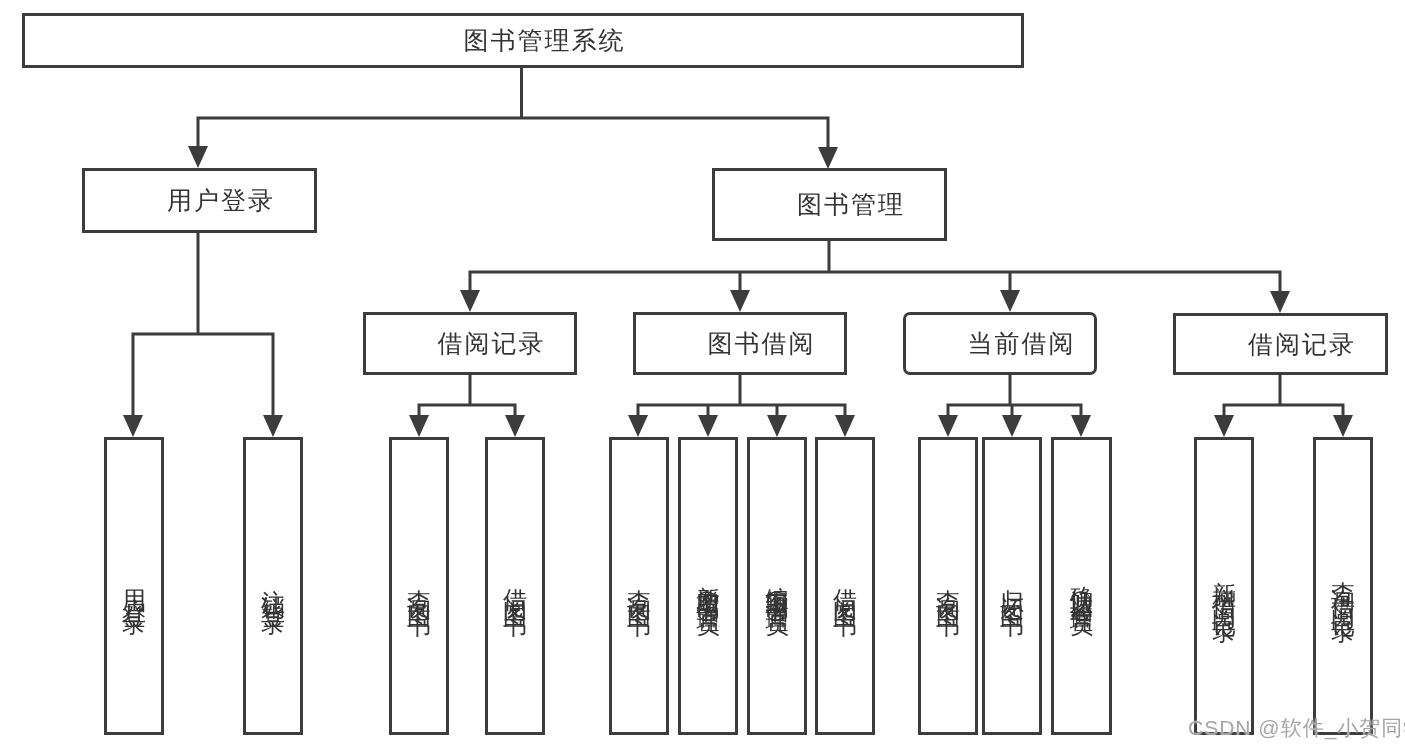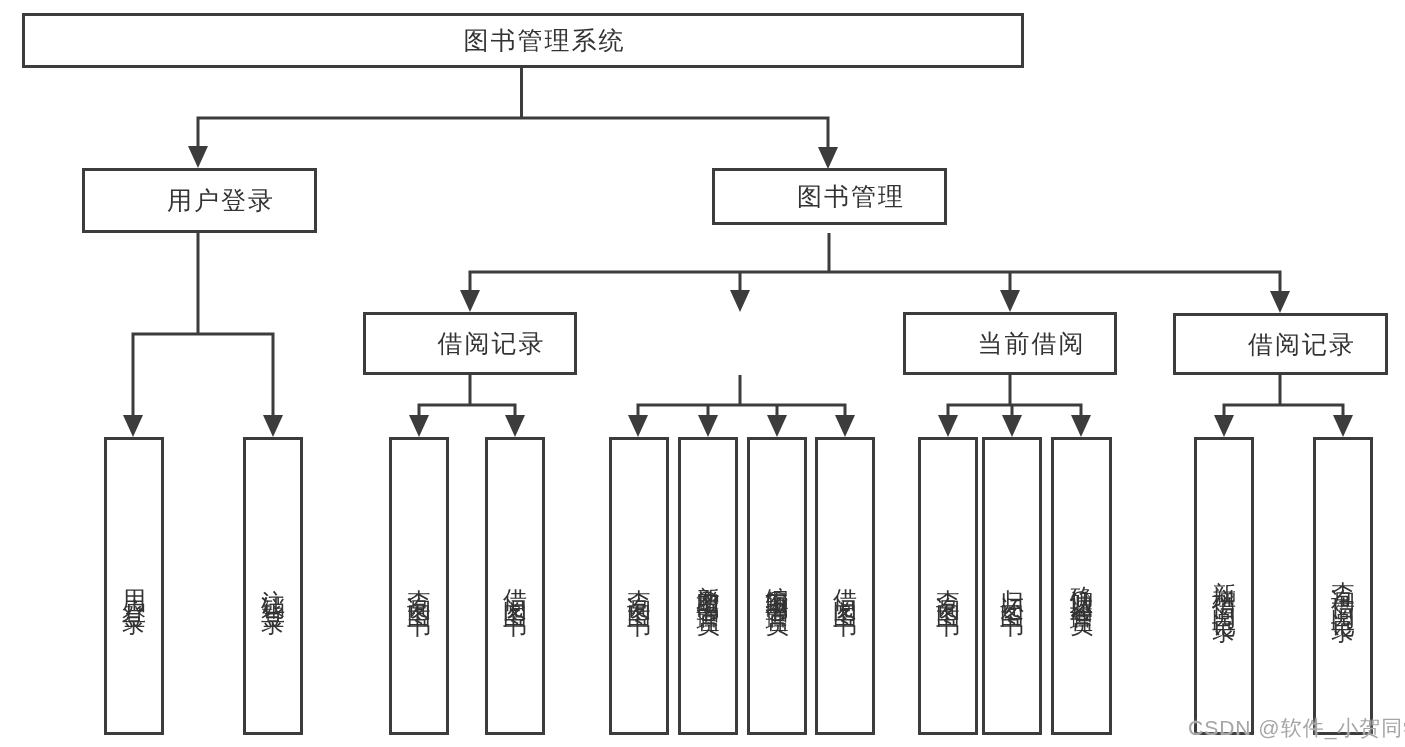--- a/index.html
+++ b/index.html
@@ -135,28 +135,31 @@
       M1333 415 L1353 415 L1343 437 Z"></path>
   </svg>
 
   <div class="hnode" style="left:22px; top:13px; width:1002px; height:55px;">
     <span>图书管理系统</span>
   </div>
 
   <div class="hnode" style="left:82px; top:168px; width:235px; height:65px;">
     <span>用户登录</span>
   </div>
-  <div class="hnode" style="left:712px; top:168px; width:235px; height:57px;">
+  <div class="hnode" style="left:712px; top:168px; width:235px; height:73px;">
     <span>图书管理</span>
   </div>
 
   <div class="hnode" style="left:363px; top:312px; width:214px; height:63px;">
     <span>借阅记录</span>
   </div>
-  <div class="hnode" style="left:903px; top:312px; width:214px; height:63px;">
+  <div class="hnode" style="left:633px; top:312px; width:214px; height:63px;">
+    <span>图书借阅</span>
+  </div>
+  <div class="hnode" style="left:903px; top:312px; width:194px; height:63px;border-radius:7px;">
     <span>当前借阅</span>
   </div>
   <div class="hnode" style="left:1173px; top:313px; width:215px; height:62px;">
     <span>借阅记录</span>
   </div>
 
   <div class="vnode" style="left:104px;">
     <span class="vtext">用户登录</span>
   </div>
   <div class="vnode" style="left:243px;">

